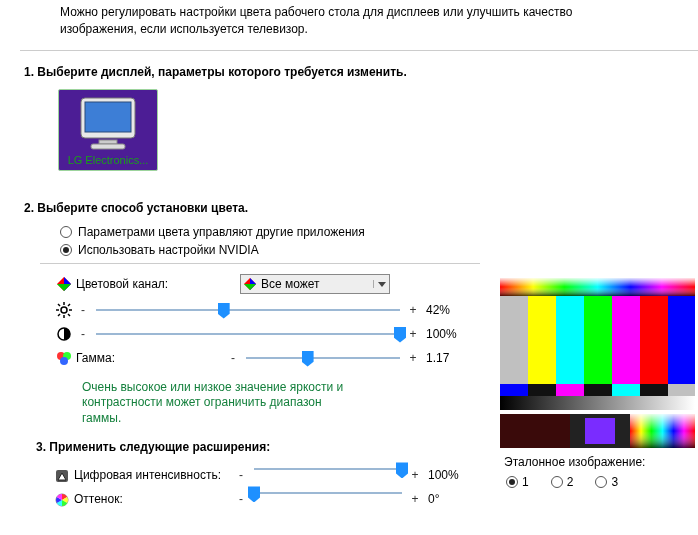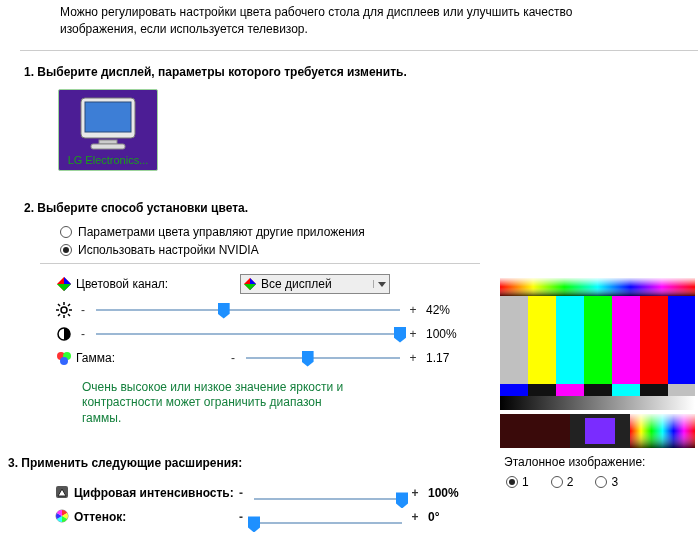--- a/index.html
+++ b/index.html
@@ -112,24 +112,23 @@
     color:#444;
   }
   .note {
     padding: 6px 0 10px 30px;
     width: 300px;
     line-height: 1.3;
     color: #15803d;
   }
   .ext-row {
     display: flex;
-    align-items: flex-end;
+    align-items: flex-start;
     padding: 4px 0 4px 50px;
     width: 470px;
-    font-weight: bold;
   }
   .ext-row .label-cell { width: 160px; }
   .right-panel {
     position: absolute;
     left: 500px;
     top: 278px;
   }
   .bars-wrap { width: 195px; }
   .ref-row {
     display:flex;
@@ -201,21 +200,21 @@
     <span class="label-cell">Цветовой канал:</span>
     <span style="width:14px"></span>
     <span class="combo">
       <span class="combo-icon">
         <svg width="14" height="14">
             <polygon points="7,1 13,7 7,13 1,7" fill="#f00"></polygon>
             <polygon points="7,1 13,7 7,13" fill="#00f"></polygon>
             <polygon points="7,7 13,7 7,13 1,7" fill="#0c0"></polygon>
           </svg>
       </span>
-      <span class="combo-text">Все дисплей</span>
+      <span class="combo-text">Все может</span>
       <span class="combo-btn">
         <svg width="8" height="8">
             <polygon points="0,2 8,2 4,7" fill="#444"></polygon>
           </svg>
       </span>
     </span>
   </div>
 
   <div class="panel-row">
     <span class="icon-cell">
@@ -275,21 +274,21 @@
           <span class="slider-thumb" style="left:40%"></span>
         </span>
       </span>
     <span class="sign-cell">+</span>
     <span class="value-cell">1.17</span>
   </div>
 
   <div class="note">Очень высокое или низкое значение яркости и контрастности может ограничить диапазон гаммы.</div>
 </div>
 
-<div class="section-title" style="padding-left:8px;margin-top:16px;">3. Применить следующие расширения:</div>
+<div class="section-title" style="padding-left:36px;margin-top:0;">3. Применить следующие расширения:</div>
 
 <div style="height:10px"></div>
 
 <div class="ext-row">
   <span class="icon-cell">
     <svg width="16" height="16">
         <rect x="2" y="2" width="12" height="12" rx="2" fill="#555"></rect>
         <path d="M4 12 L8 5 L12 12 Z" fill="#fff" stroke="#222"></path>
       </svg>
   </span>

